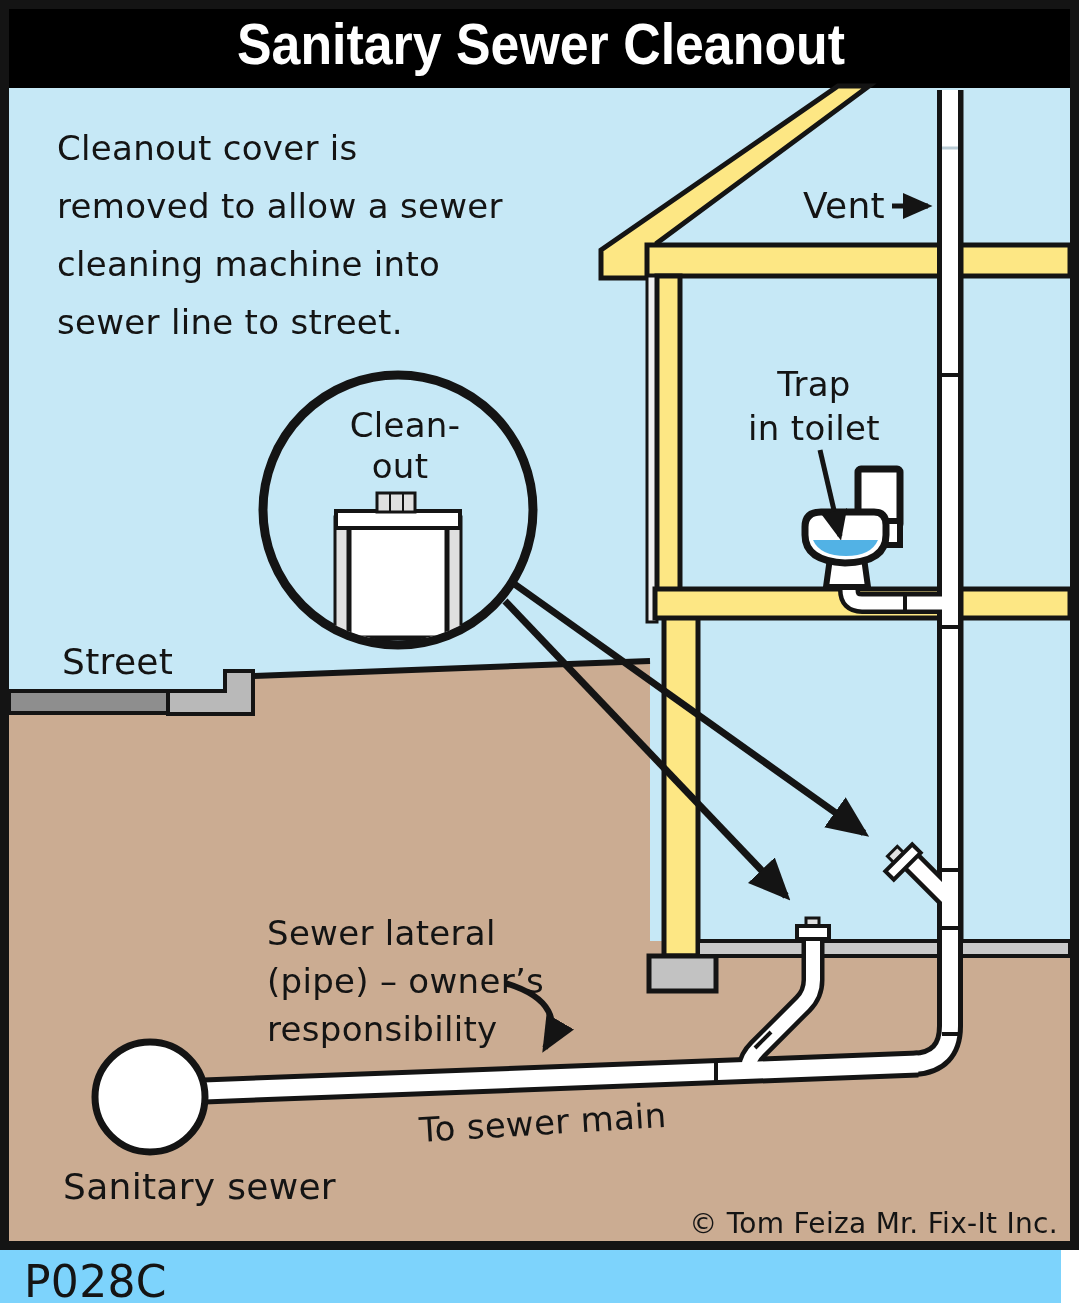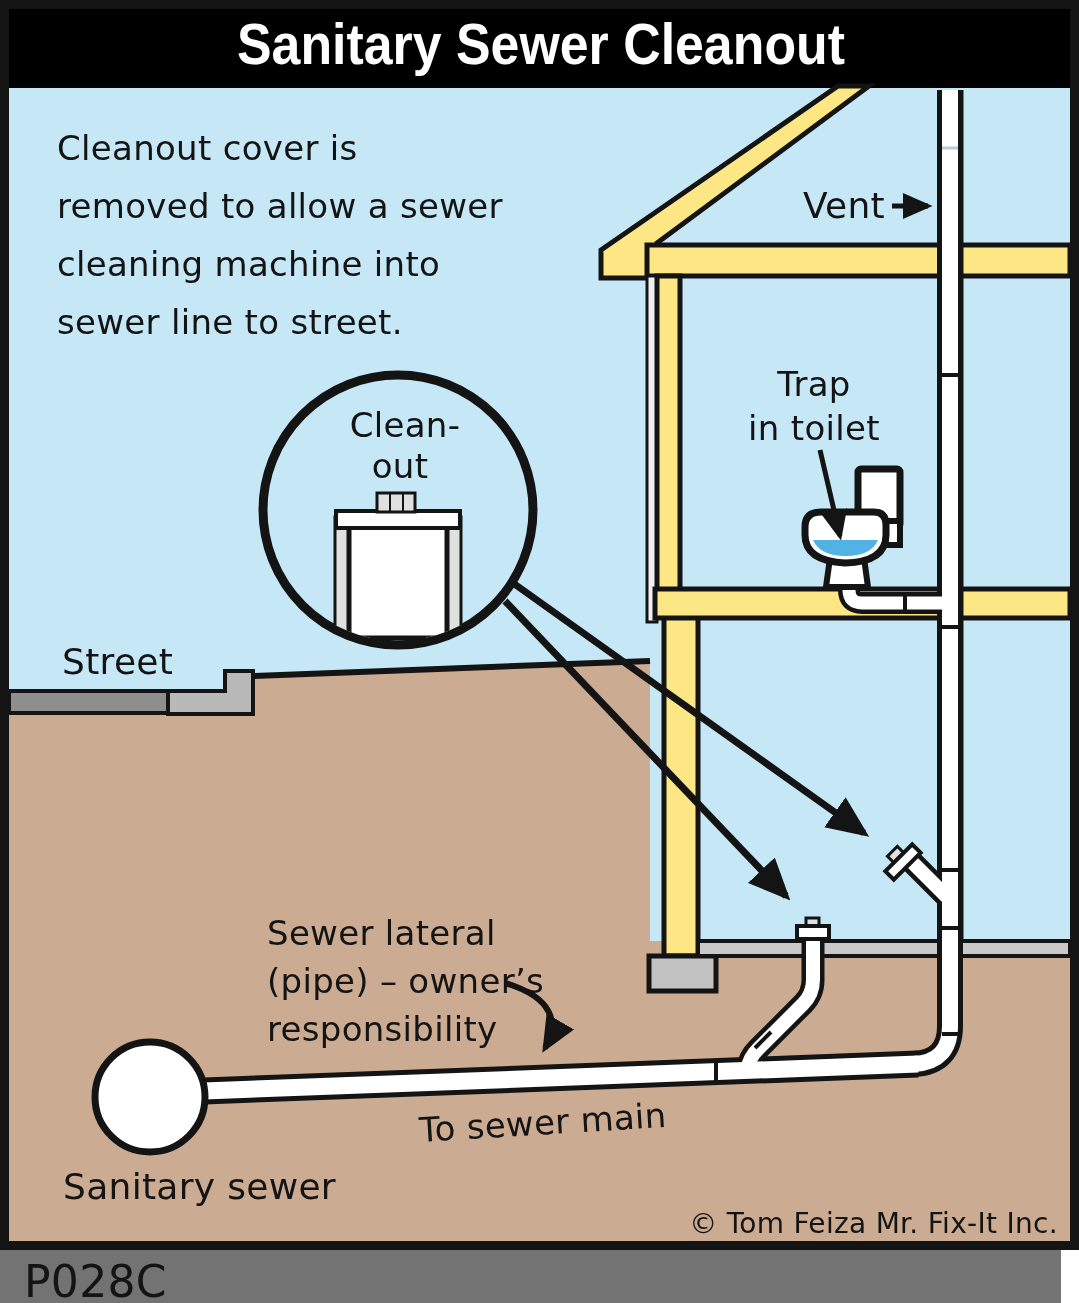--- a/index.html
+++ b/index.html
@@ -1,16 +1,16 @@
 <!DOCTYPE html>
 <html style="--sky: #c6e8f6; --wood: #fde784; --ground_tan: #cbac92; --road: #8e8e8e; --curb: #b9b9b9; --slab: #c9c9c9; --footing: #c2c2c2; --siding: #f0f0f0; --water: #52b2e5; --pipe: #ffffff; --fitting_gray: #e0e0e0; --ink: #141414; --title_bg: #000000; --title_text: #ffffff;"><head>
 <meta charset="utf-8">
 <style>
   html,body{margin:0;padding:0;background:#ffffff;}
-  .page{width:1061px;height:1303px;position:relative;background:#737373;}
+  .page{width:1061px;height:1303px;position:relative;background:#7dd3fc;}
   svg{display:block;}
   .lbl{font-family:"DejaVu Sans",sans-serif;fill:var(--ink);letter-spacing:0.3px;}
   .title-text{font-family:"Liberation Sans",sans-serif;font-weight:bold;fill:var(--title_text);}
   .wood{fill:var(--wood);stroke:var(--ink);stroke-width:5;}
   .pipeB{fill:none;stroke:var(--ink);stroke-linejoin:round;}
   .pipeW{fill:none;stroke:var(--pipe);stroke-linejoin:round;}
   .tick{stroke:var(--ink);stroke-width:4;}
   .whiteFit{fill:var(--pipe);stroke:var(--ink);}
   .grayFit{fill:var(--fitting_gray);stroke:var(--ink);}
   .arrow{stroke:var(--ink);fill:none;}

